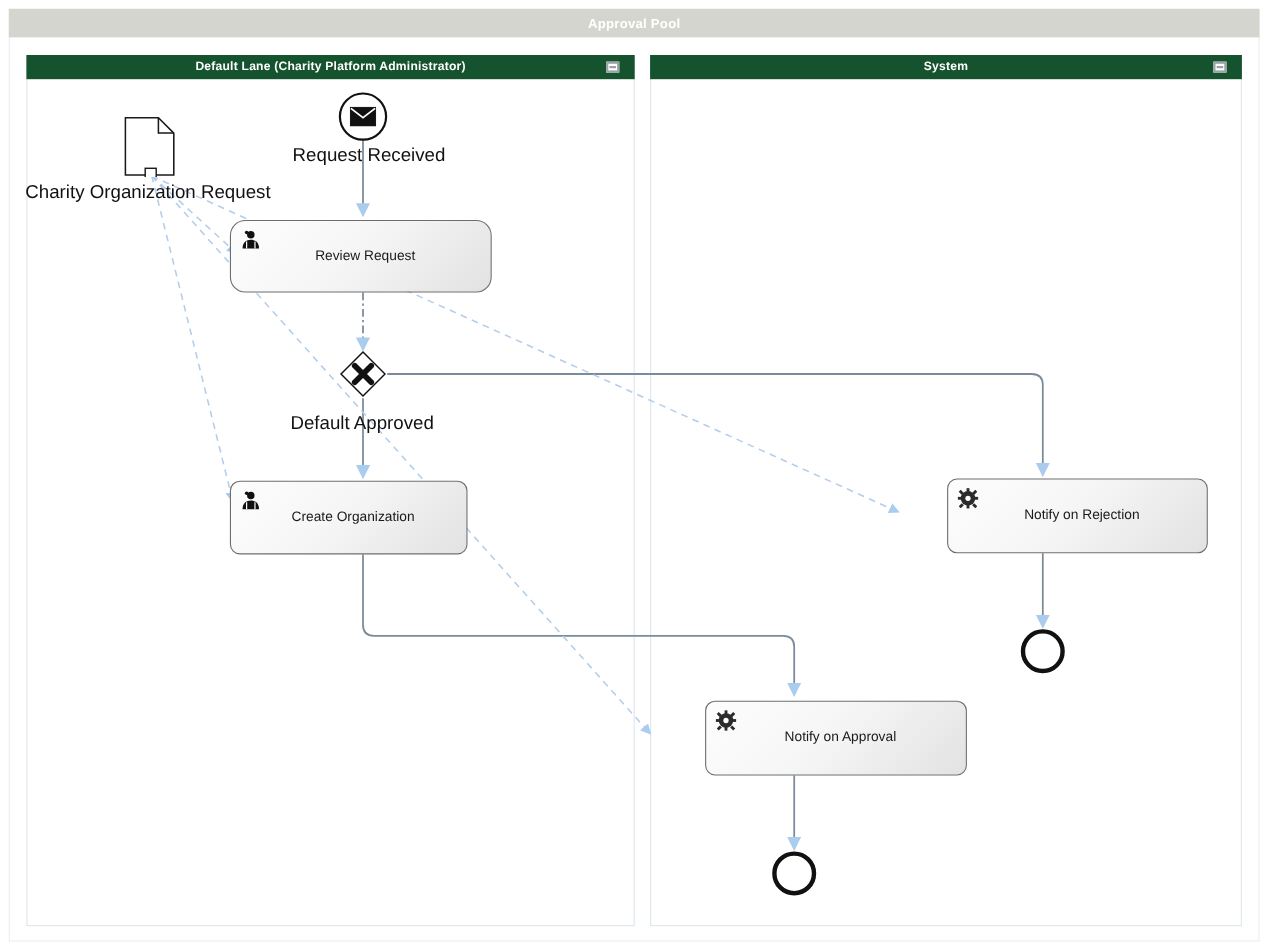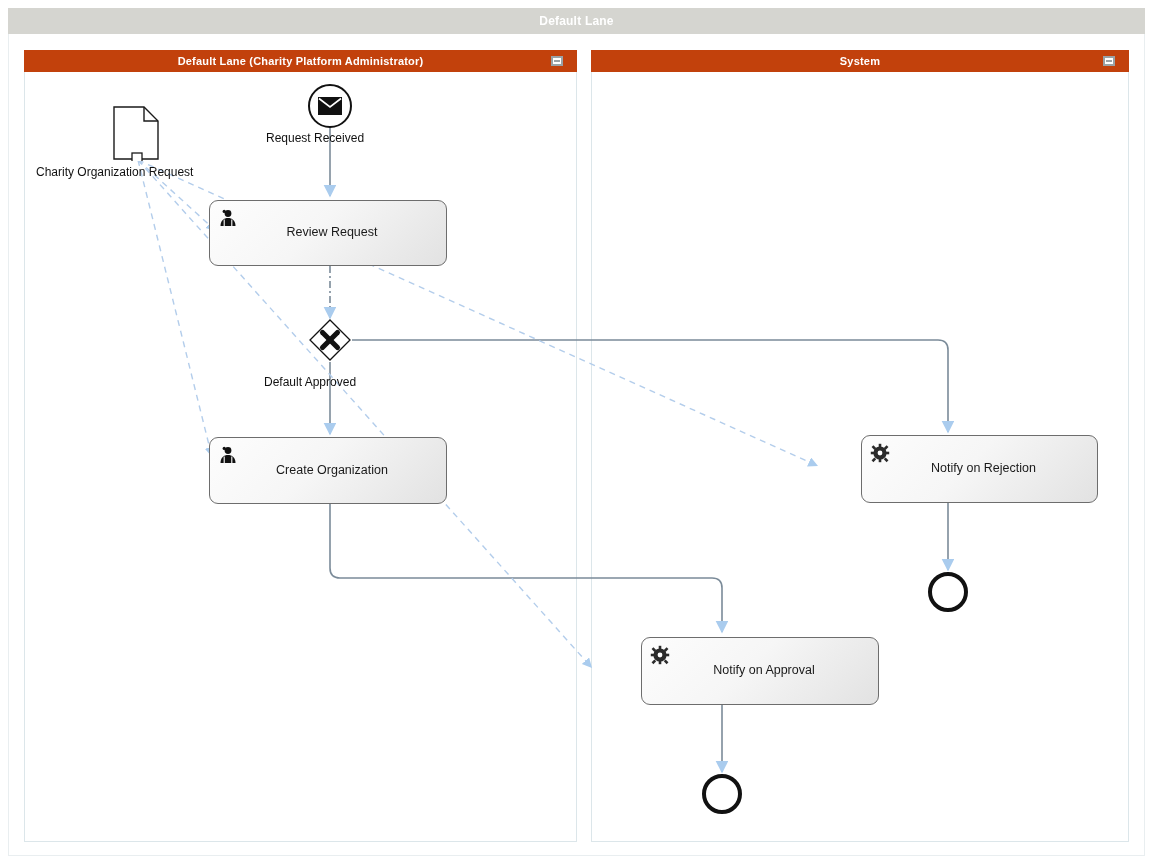--- a/index.html
+++ b/index.html
@@ -49,21 +49,21 @@
     position: absolute;
     background: #ffffff;
     border: 1px solid #dce6ea;
     box-sizing: border-box;
   }
   .lane-header {
     position: absolute;
     left: 0;
     top: 0;
     height: 22px;
-    background: #c2410c;
+    background: #14532d;
     color: #ffffff;
     font-size: 11px;
     font-weight: bold;
     display: flex;
     align-items: center;
     justify-content: center;
     box-sizing: border-box;
     letter-spacing: 0.2px;
   }
   .lane-collapse {
@@ -137,42 +137,42 @@
     width: 42px;
     height: 42px;
   }
 
   
   .data-object { position: absolute; }
 
   
   .flow-label {
     position: absolute;
-    font-size: 12px;
+    font-size: 17px;
     color: #111111;
     white-space: nowrap;
   }
 
   
   #edges {
     position: absolute;
     left: 0;
     top: 0;
     width: 1153px;
     height: 865px;
     pointer-events: none;
   }
 </style>
 </head>
 <body>
 
 <div id="canvas">
 
   <div class="pool"></div>
-  <div class="pool-header">Default Lane</div>
+  <div class="pool-header">Approval Pool</div>
 
   <div class="lane" style="left:24px; top:50px; width:553px; height:792px;"></div>
   <div class="lane-header" style="left:24px; top:50px; width:553px;">
     <span>Default Lane (Charity Platform Administrator)</span>
   </div>
   <div class="lane-collapse" style="left:551px; top:56px;"></div>
 
   <div class="lane" style="left:591px; top:50px; width:538px; height:792px;"></div>
   <div class="lane-header" style="left:591px; top:50px; width:538px;">
     <span>System</span>
@@ -214,52 +214,52 @@
     </g>
   </svg>
 
   <div class="data-object" style="left:112px; top:105px; width:48px; height:56px;">
     <svg width="48" height="56" viewBox="0 0 48 56">
       <path d="M2,2 L32,2 L46,16 L46,54 L2,54 Z" fill="#ffffff" stroke="#1a1a1a" stroke-width="1.4"></path>
       <path d="M32,2 L32,16 L46,16" fill="none" stroke="#1a1a1a" stroke-width="1.4"></path>
       <rect x="20" y="48" width="10" height="10" fill="#ffffff" stroke="#1a1a1a" stroke-width="1.3"></rect>
     </svg>
   </div>
-  <div class="flow-label" style="left:36px; top:165px;">Charity Organization Request</div>
+  <div class="flow-label" style="left:23px; top:165px;">Charity Organization Request</div>
 
   <div class="event-start" style="left:308px; top:84px; width:44px; height:44px;">
     <svg width="24" height="18" viewBox="0 0 24 18">
       <rect x="0.5" y="0.5" width="23" height="17" fill="#111111" stroke="#111111" stroke-width="1"></rect>
       <path d="M1,1.5 L12,10 L23,1.5" fill="none" stroke="#ffffff" stroke-width="1.6"></path>
     </svg>
   </div>
   <div class="flow-label" style="left:266px; top:131px;">Request Received</div>
 
-  <div class="task" style="left:209px; top:200px; width:238px; height:66px;">
+  <div class="task" style="left:209px; top:200px; width:238px; height:66px;border-radius:14px;">
     <svg class="task-icon" viewBox="0 0 20 20">
       <circle cx="10" cy="5.5" r="3.4" fill="#111111"></circle>
       <path d="M2.5,18 C2.5,12.4 6,10 10,10 C14,10 17.5,12.4 17.5,18 Z" fill="#111111"></path>
       <path d="M6.2,11.6 L6.2,18 M13.8,11.6 L13.8,18" stroke="#ffffff" stroke-width="1.1"></path>
       <circle cx="6.2" cy="3.4" r="1.6" fill="#111111"></circle>
     </svg>
     <span class="task-label">Review  Request</span>
   </div>
 
   <div class="gateway" style="left:309px; top:319px;">
     <svg width="42" height="42" viewBox="0 0 42 42">
       <path d="M21,1 L41,21 L21,41 L1,21 Z" fill="#ffffff" stroke="#111111" stroke-width="1.3"></path>
       <g stroke="#111111" stroke-width="5.2" stroke-linecap="round">
         <line x1="13.5" y1="13.5" x2="28.5" y2="28.5"></line>
         <line x1="28.5" y1="13.5" x2="13.5" y2="28.5"></line>
       </g>
     </svg>
   </div>
   <div class="flow-label" style="left:264px; top:375px;">Default Approved</div>
 
-  <div class="task" style="left:209px; top:437px; width:238px; height:67px;">
+  <div class="task" style="left:209px; top:437px; width:216px; height:67px;">
     <svg class="task-icon" viewBox="0 0 20 20">
       <circle cx="10" cy="5.5" r="3.4" fill="#111111"></circle>
       <path d="M2.5,18 C2.5,12.4 6,10 10,10 C14,10 17.5,12.4 17.5,18 Z" fill="#111111"></path>
       <path d="M6.2,11.6 L6.2,18 M13.8,11.6 L13.8,18" stroke="#ffffff" stroke-width="1.1"></path>
       <circle cx="6.2" cy="3.4" r="1.6" fill="#111111"></circle>
     </svg>
     <span class="task-label">Create Organization</span>
   </div>
 
   <div class="task" style="left:826px; top:435px; width:237px; height:68px;margin-left:35px;">

